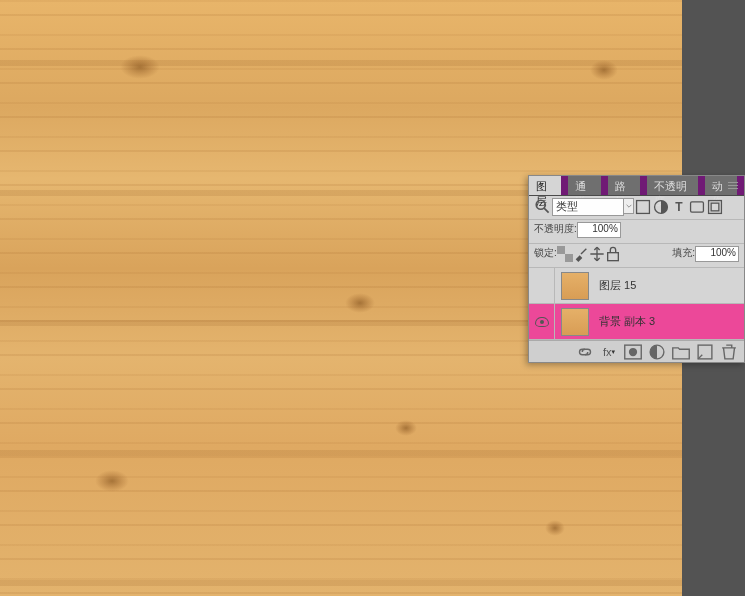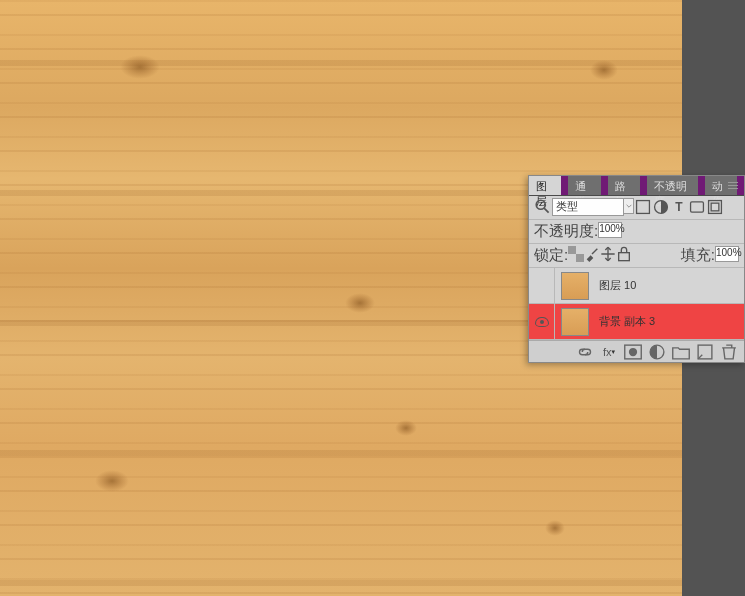--- a/index.html
+++ b/index.html
@@ -13,27 +13,27 @@
 .panel{position:absolute;right:0;top:175px;width:217px;background:#d5d5d5;border:1px solid #888;box-shadow:-2px 2px 6px rgba(0,0,0,.3)}
 .tabs{display:flex;height:20px;background:#6f6f6f;border-bottom:1px solid #4a4a4a}
 .tab{padding:3px 7px;color:#ddd;background:#6f6f6f;border-right:7px solid #701a75;cursor:default;font-size:11px}
 .tab.active{background:#d5d5d5;color:#222}
 .row{display:flex;align-items:flex-start;height:24px;padding:2px 5px;border-bottom:1px solid #b8b8b8;background:#d5d5d5}
 .sel{height:18px;border:1px solid #999;background:#fefefe;font-size:11px;padding:0 3px}
 .sel.kind{width:72px}
 .arrow{width:10px;height:16px;border:1px solid #999;border-left:0;background:#eee;display:flex;align-items:center;justify-content:center}
 .arrow svg{width:6px;height:6px}
 .iconbtn{width:18px;height:18px;display:flex;align-items:center;justify-content:center;color:#555;cursor:default}
-.numfield{width:24px;height:16px;border:1px solid #999;background:#fff;text-align:right;padding-right:2px;font-size:10px}
-.lbl{font-size:15px;color:#444}
+.numfield{width:44px;height:16px;border:1px solid #999;background:#fff;text-align:right;padding-right:2px;font-size:10px}
+.lbl{font-size:10px;color:#444}
 .lockrow .iconbtn{width:16px;height:16px}
 
 .layers{background:#d5d5d5;max-height:160px;overflow:auto}
 .layer{display:flex;align-items:center;height:36px;border-bottom:1px solid #b8b8b8}
-.layer.sel2{background:#ef4444}
+.layer.sel2{background:#ec4899}
 .vis{width:26px;height:36px;display:flex;align-items:center;justify-content:center;border-right:1px solid #b8b8b8}
 .eye{width:14px;height:10px;border:1px solid #555;border-radius:60% 60% 60% 60%/90% 90% 50% 50%;position:relative}
 .eye::after{content:"";position:absolute;left:4px;top:2px;width:4px;height:4px;background:#555;border-radius:50%}
 .thumb{width:28px;height:28px;margin:0 6px;border:1px solid #888;background:#fff;display:flex;align-items:center;justify-content:center;overflow:hidden}
 .thumb.wood{background:linear-gradient(180deg,#e5b068,#d89d55)}
 .thumb.black{background:#000}
 .mask{width:28px;height:28px;margin-right:6px;border:1px solid #888;background:#000;display:flex;align-items:center;justify-content:center}
 .mask svg{width:18px;height:18px}
 .link{width:10px;display:flex;align-items:center;justify-content:center;color:#333}
 .lname{flex:1;font-size:11px;padding-left:4px}
@@ -144,21 +144,21 @@
       </span>
     <div class="spacer"></div>
     <span class="lbl">填充:</span>
     <div class="numfield">100%</div>
   </div>
 
   <div class="layers">
     <div class="layer">
       <div class="vis"></div>
       <div class="thumb wood"></div>
-      <div class="lname">图层 10</div>
+      <div class="lname">图层 15</div>
     </div>
     <div class="layer sel2">
       <div class="vis">
           <div class="eye"></div>
         </div>
       <div class="thumb wood"></div>
       <div class="lname">背景 副本 3</div>
     </div>
   </div>
 

